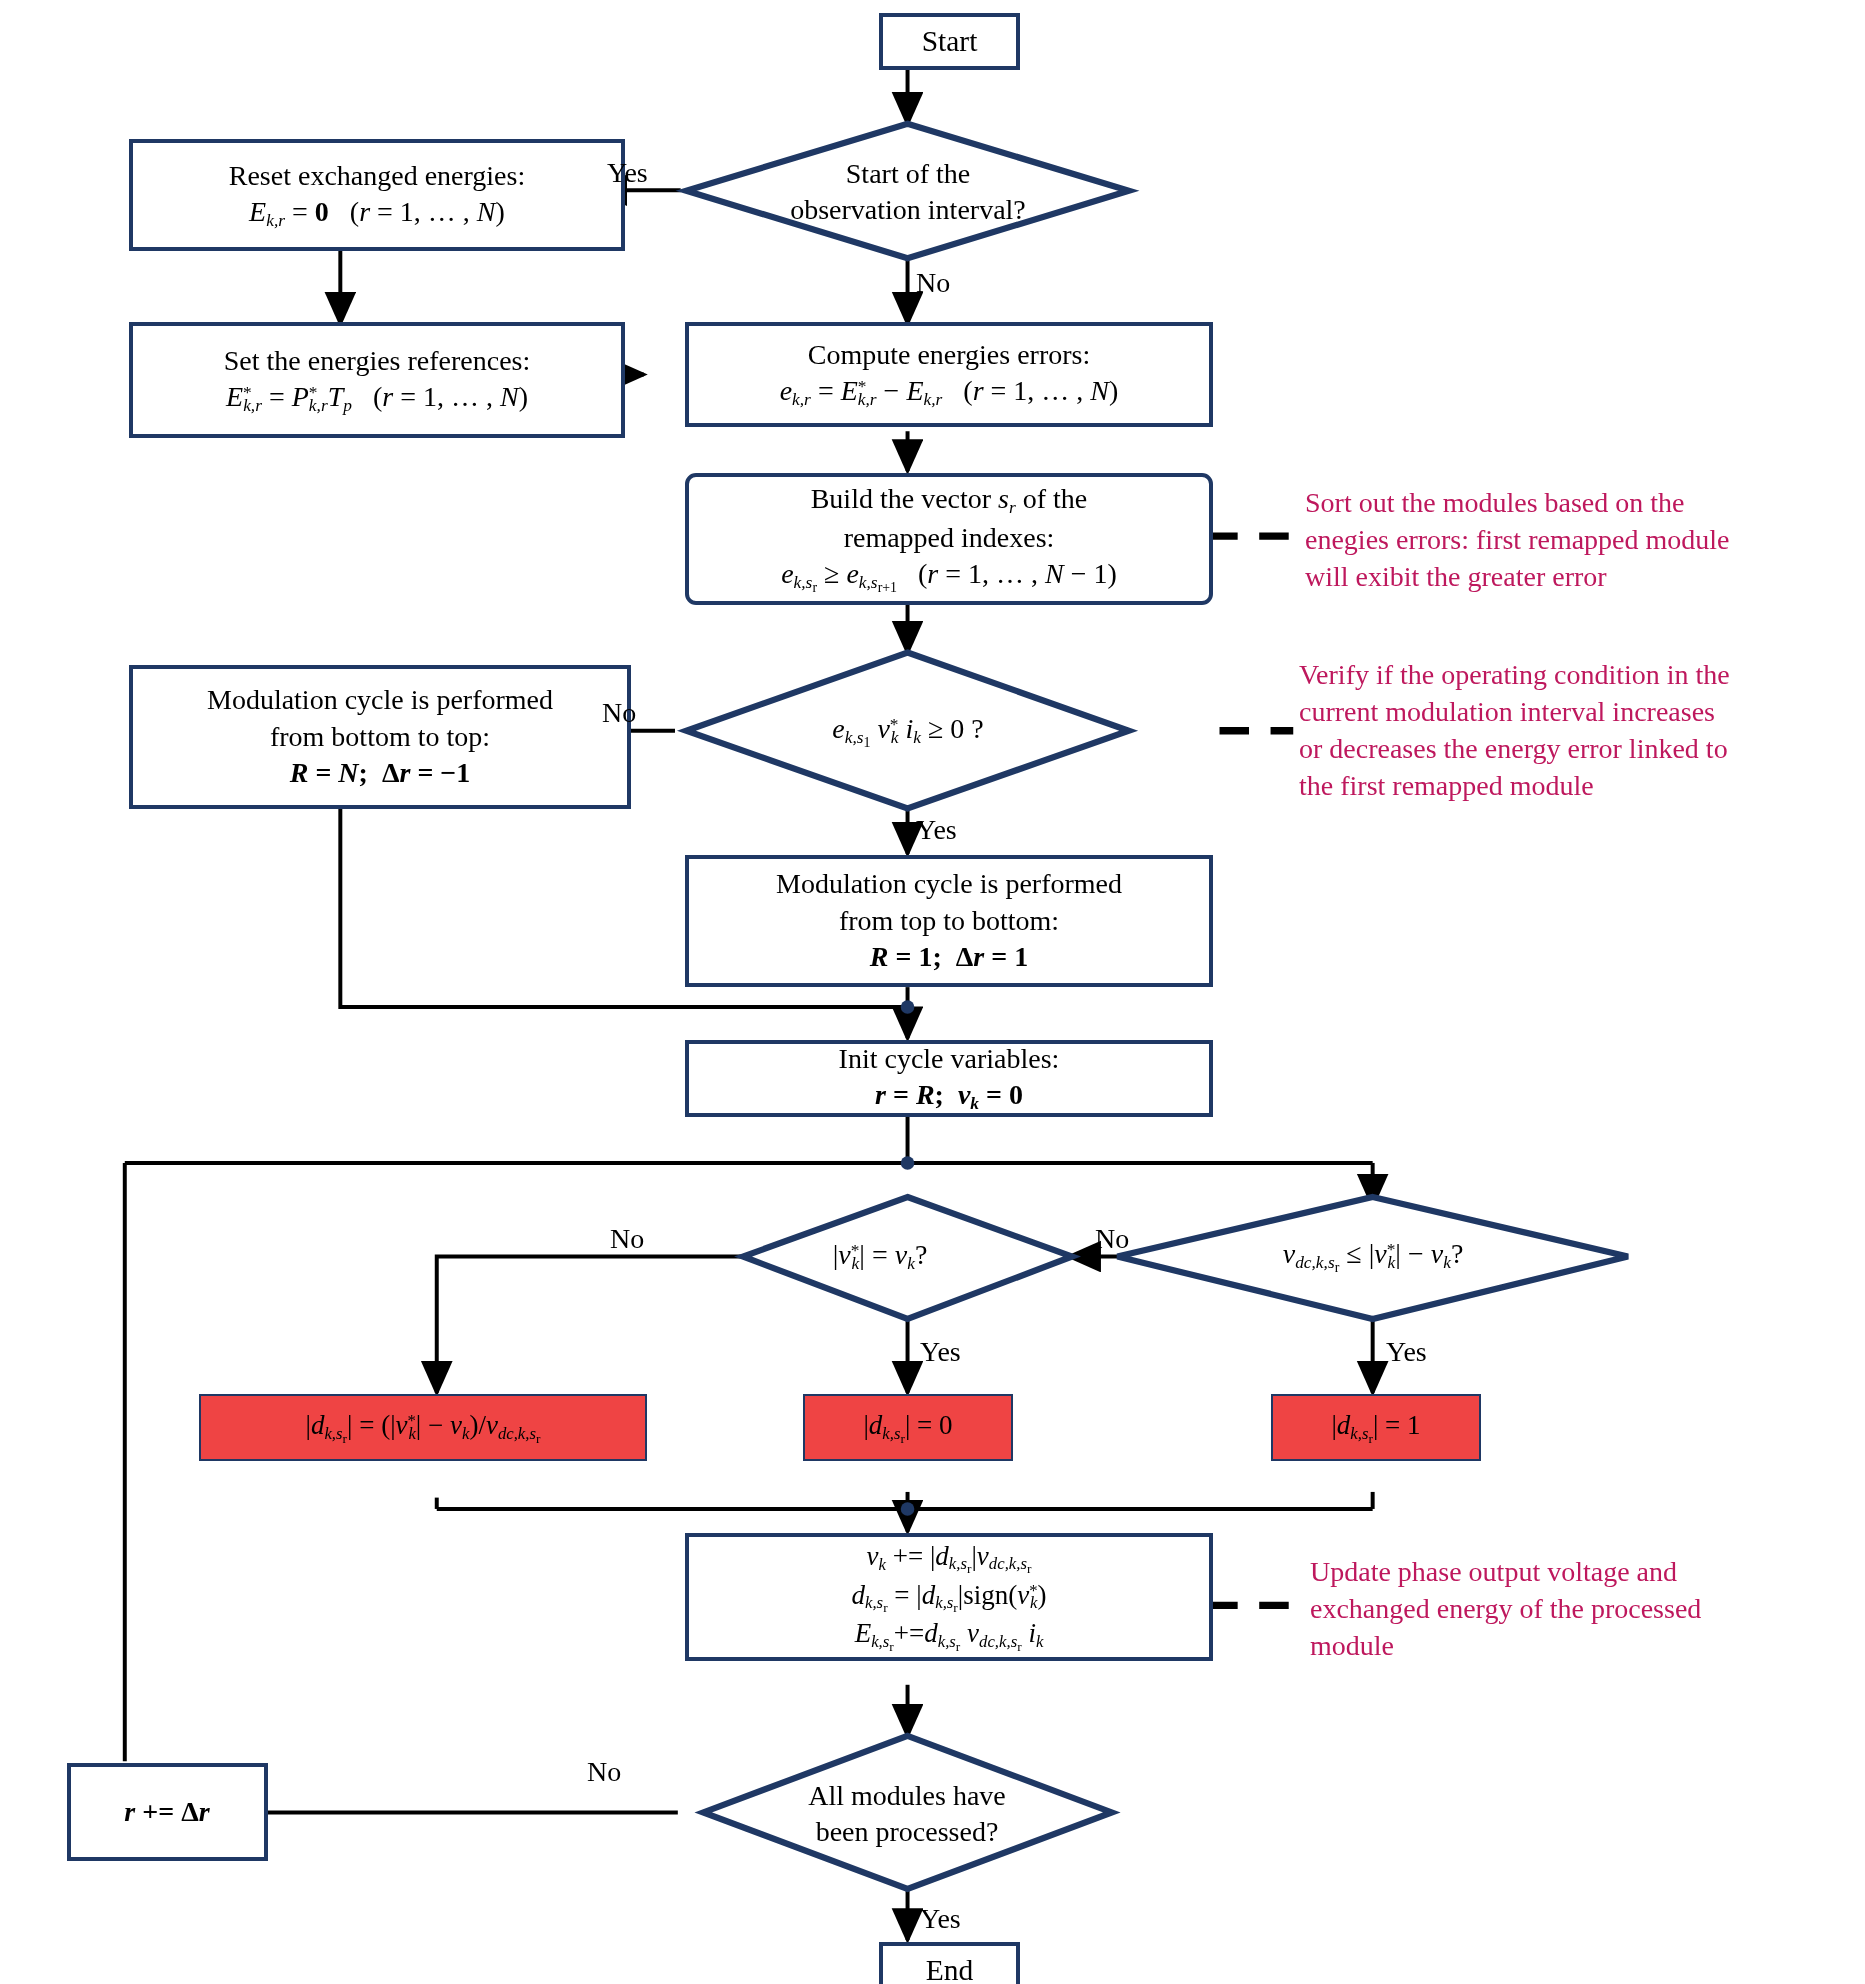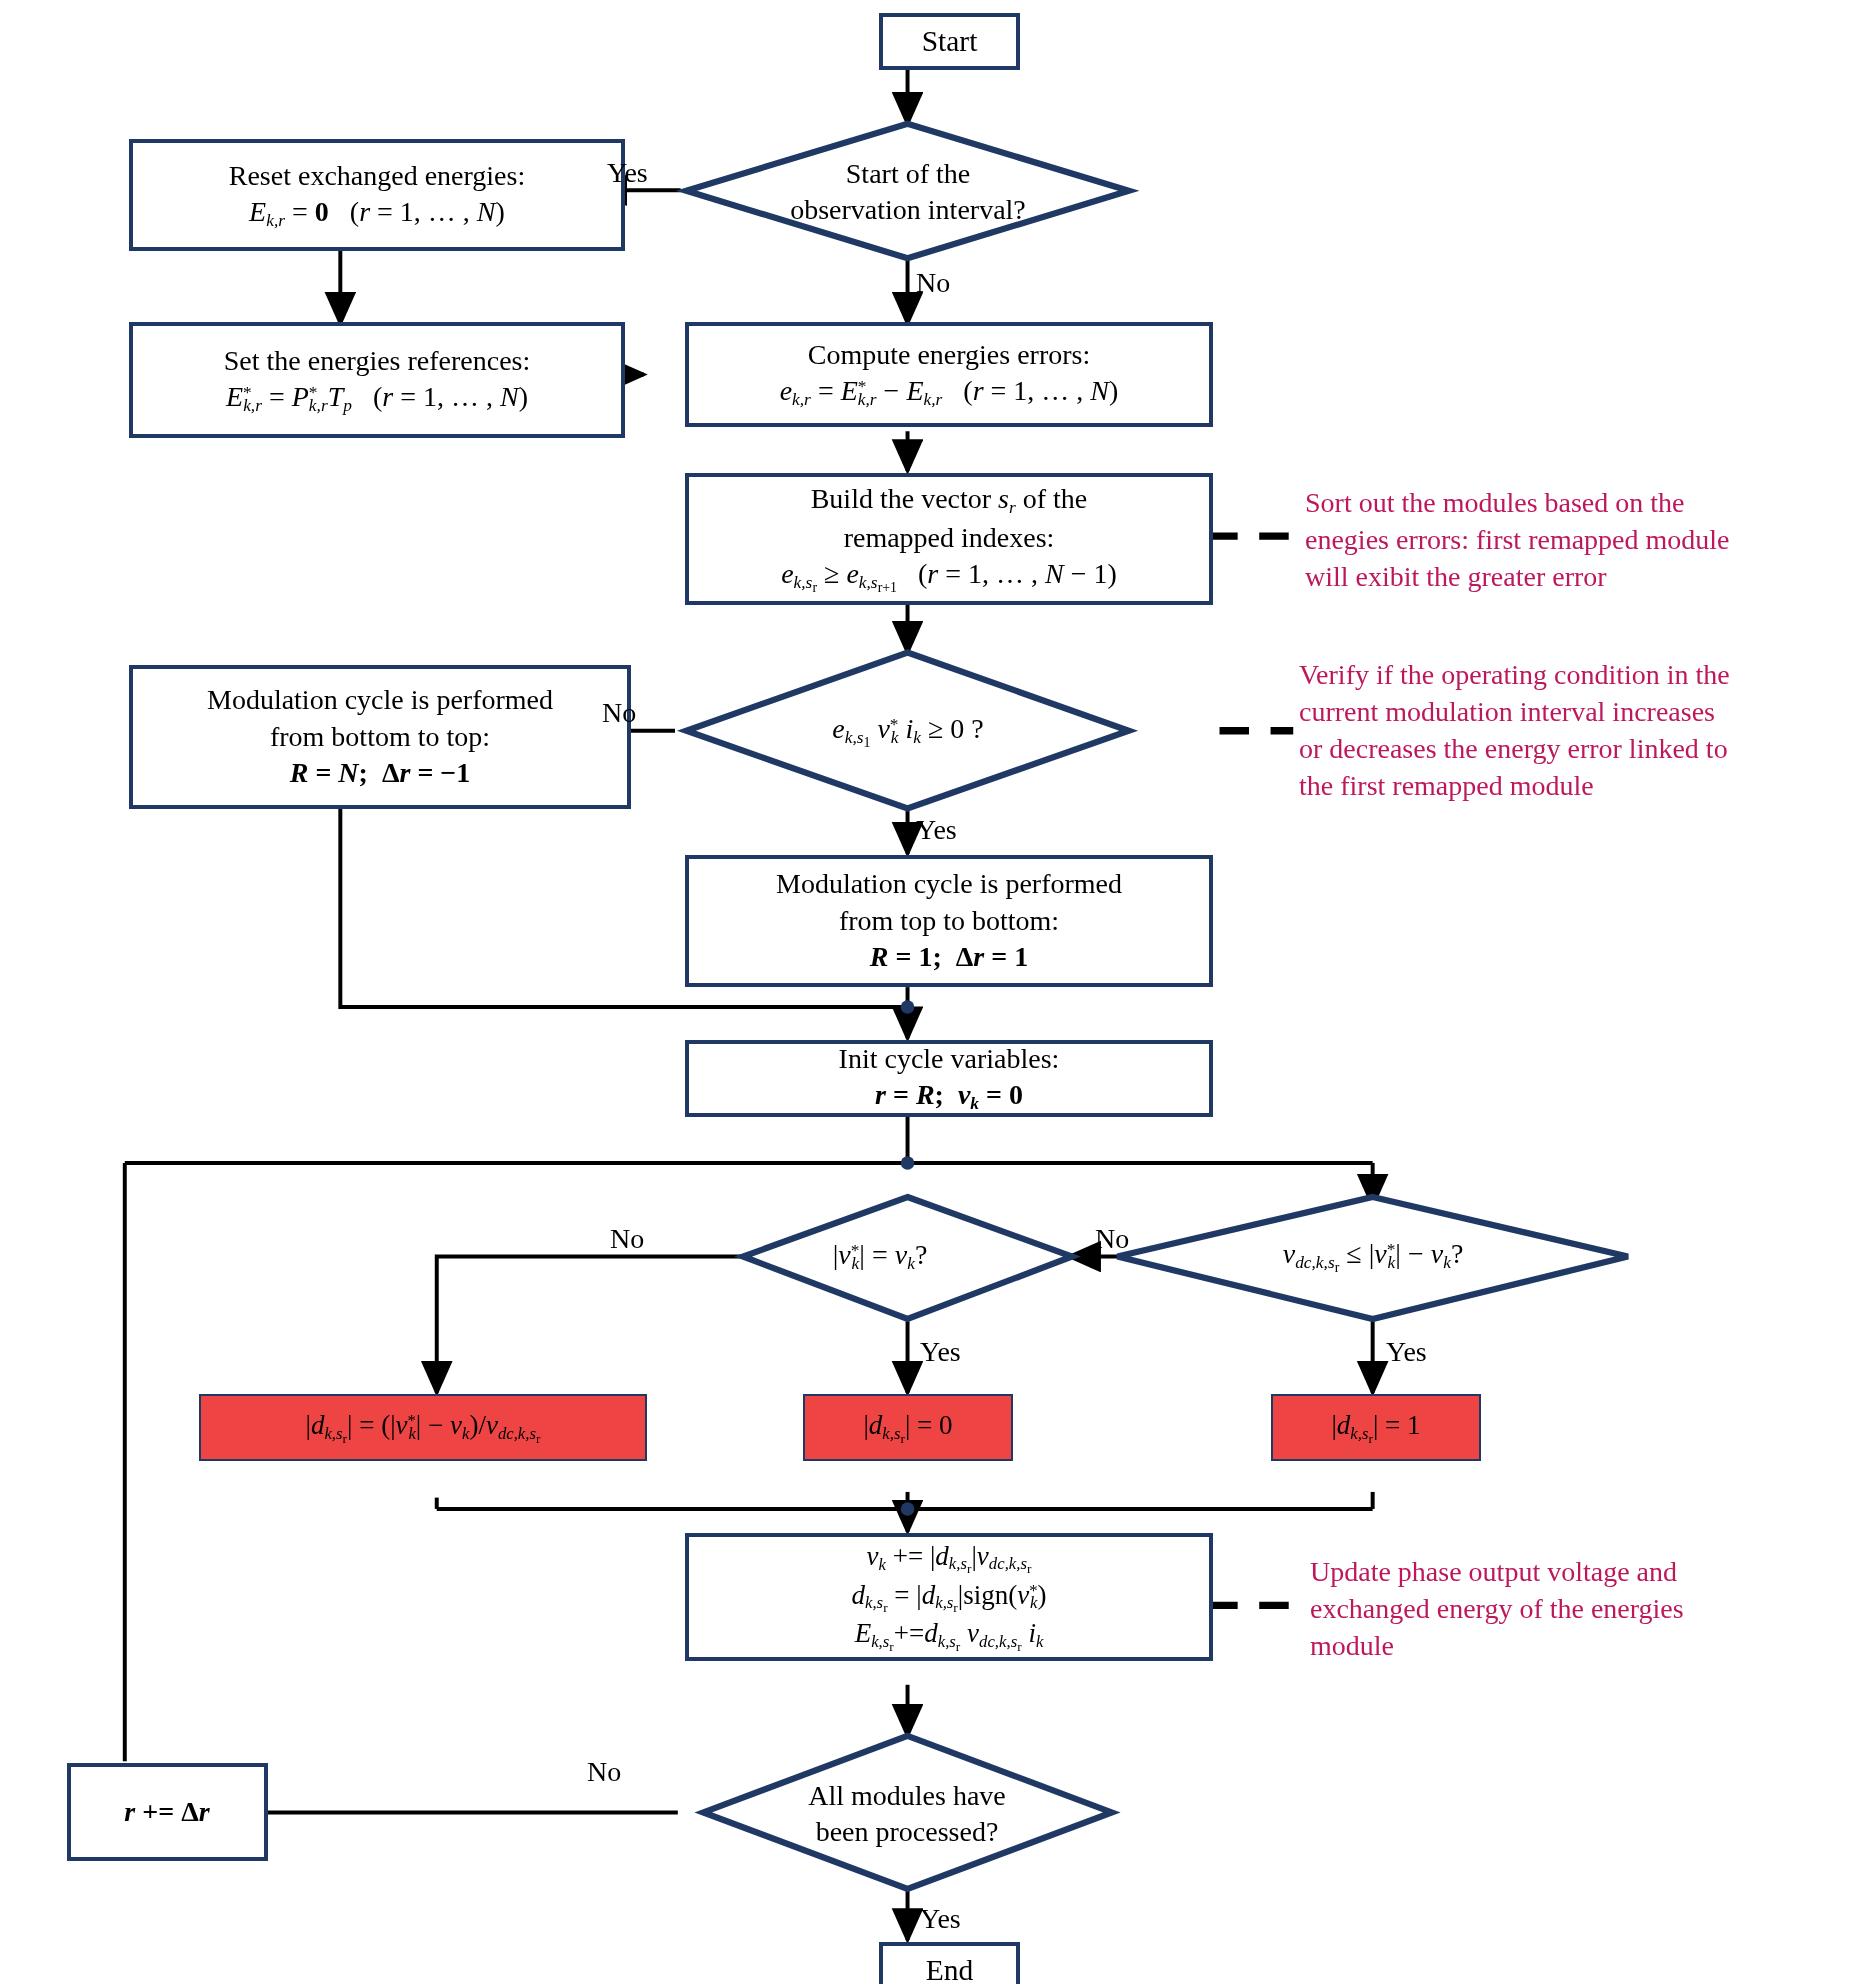--- a/index.html
+++ b/index.html
@@ -200,21 +200,21 @@
       <div>Compute energies errors:</div>
       <div>
         <i class="v">e</i><sub>k,r</sub> =
         <i class="v">E</i><sup>*</sup><sub style="margin-left:-0.5em">k,r</sub>
         − <i class="v">E</i><sub>k,r</sub>
         &nbsp;&nbsp;(<i class="v">r</i> = 1, … , <i class="v">N</i>)
       </div>
     </div>
   </div>
 
-  <div class="node proc" style="left:644px; top:473px; width:528px; height:132px;">
+  <div class="node proc" style="left:644px; top:473px; width:528px; height:132px;border-radius:11px;">
     <div class="txt fs-mid">
       <div>Build the vector <i class="v">s</i><sub>r</sub> of the</div>
       <div>remapped indexes:</div>
       <div>
         <i class="v">e</i><sub>k,s<span class="sub-up" style="font-size:0.8em">r</span></sub>
         ≥ <i class="v">e</i><sub>k,s<span class="sub-up" style="font-size:0.8em">r+1</span></sub>
         &nbsp;&nbsp;(<i class="v">r</i> = 1, … , <i class="v">N</i> − 1)
       </div>
     </div>
   </div>
@@ -318,21 +318,21 @@
       <div>
         <i class="v">E</i><sub>k,s<span class="sub-up" style="font-size:0.8em">r</span></sub>+=<i class="v">d</i><sub>k,s<span class="sub-up" style="font-size:0.8em">r</span></sub>
         <i class="v">v</i><sub>dc,k,s<span class="sub-up" style="font-size:0.8em">r</span></sub>
         <i class="v">i</i><sub>k</sub>
       </div>
     </div>
   </div>
 
   <div class="note" style="left:1310px; top:1554px; width:533px;">
     <div>Update phase output voltage and</div>
-    <div>exchanged energy of the energies</div>
+    <div>exchanged energy of the processed</div>
     <div>module</div>
   </div>
 
   <div class="diamond-label" style="left:737px; top:1773px; width:340px; height:82px;">
     <div class="fs-mid">
       <div>All modules have</div>
       <div>been processed?</div>
     </div>
   </div>
 

